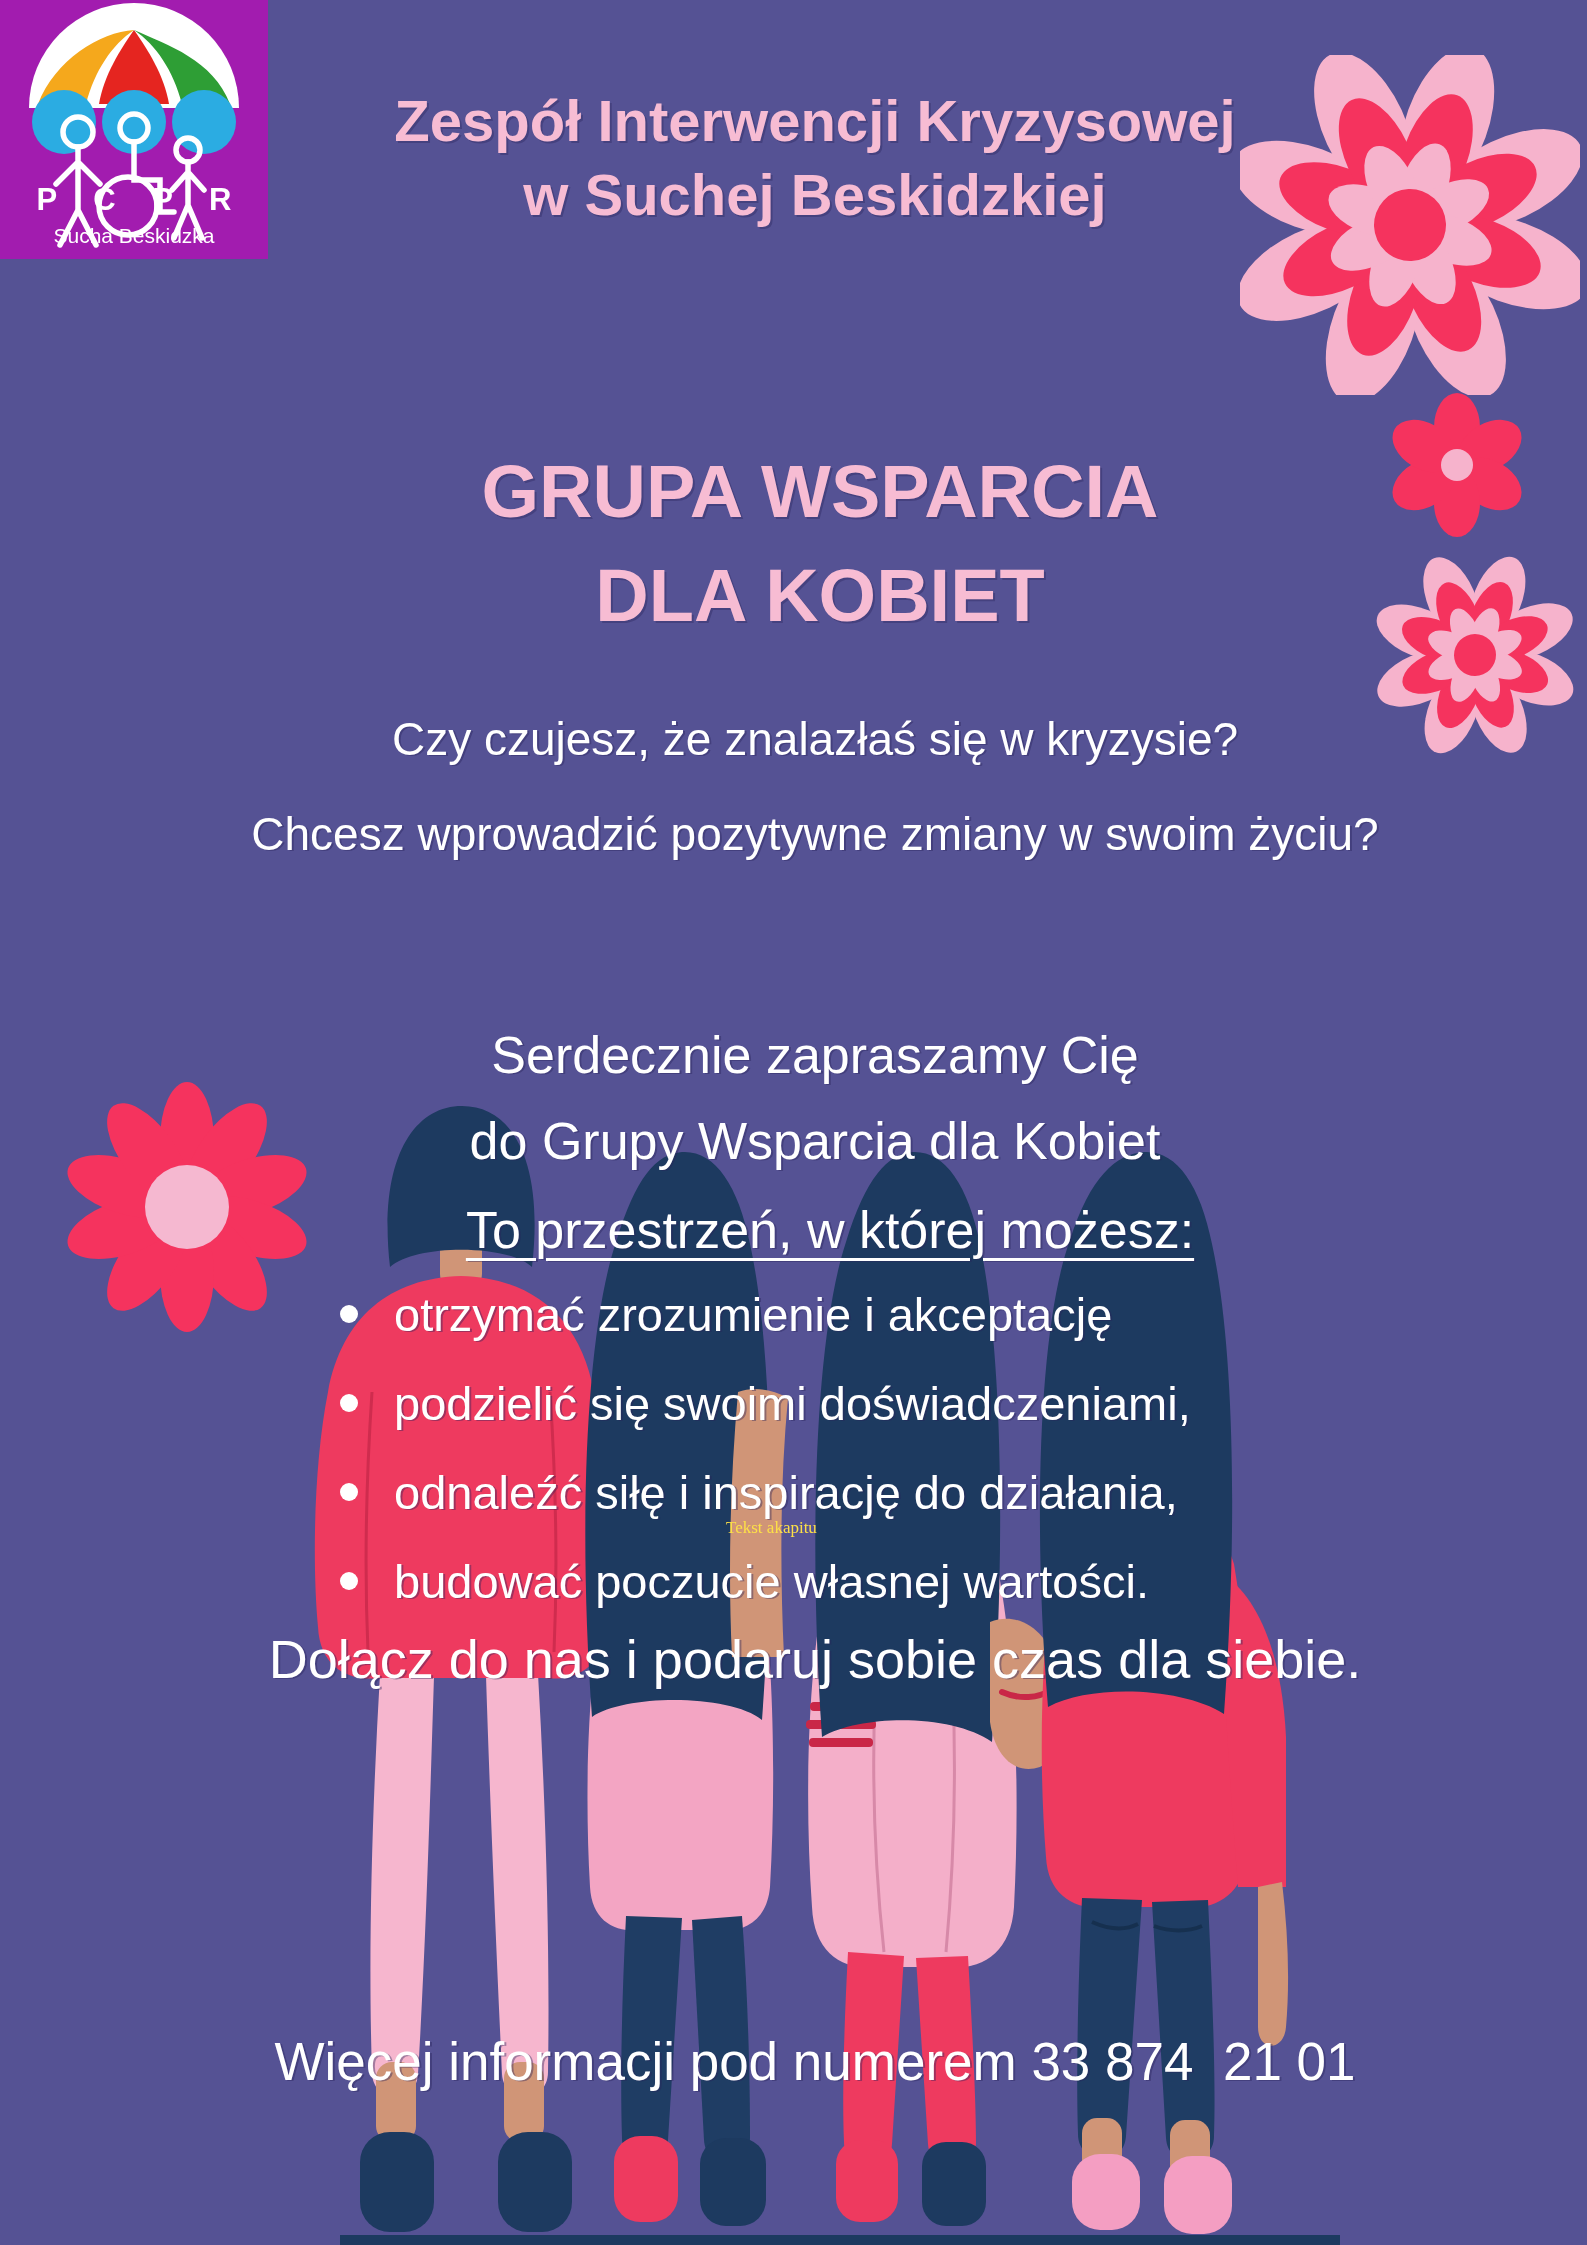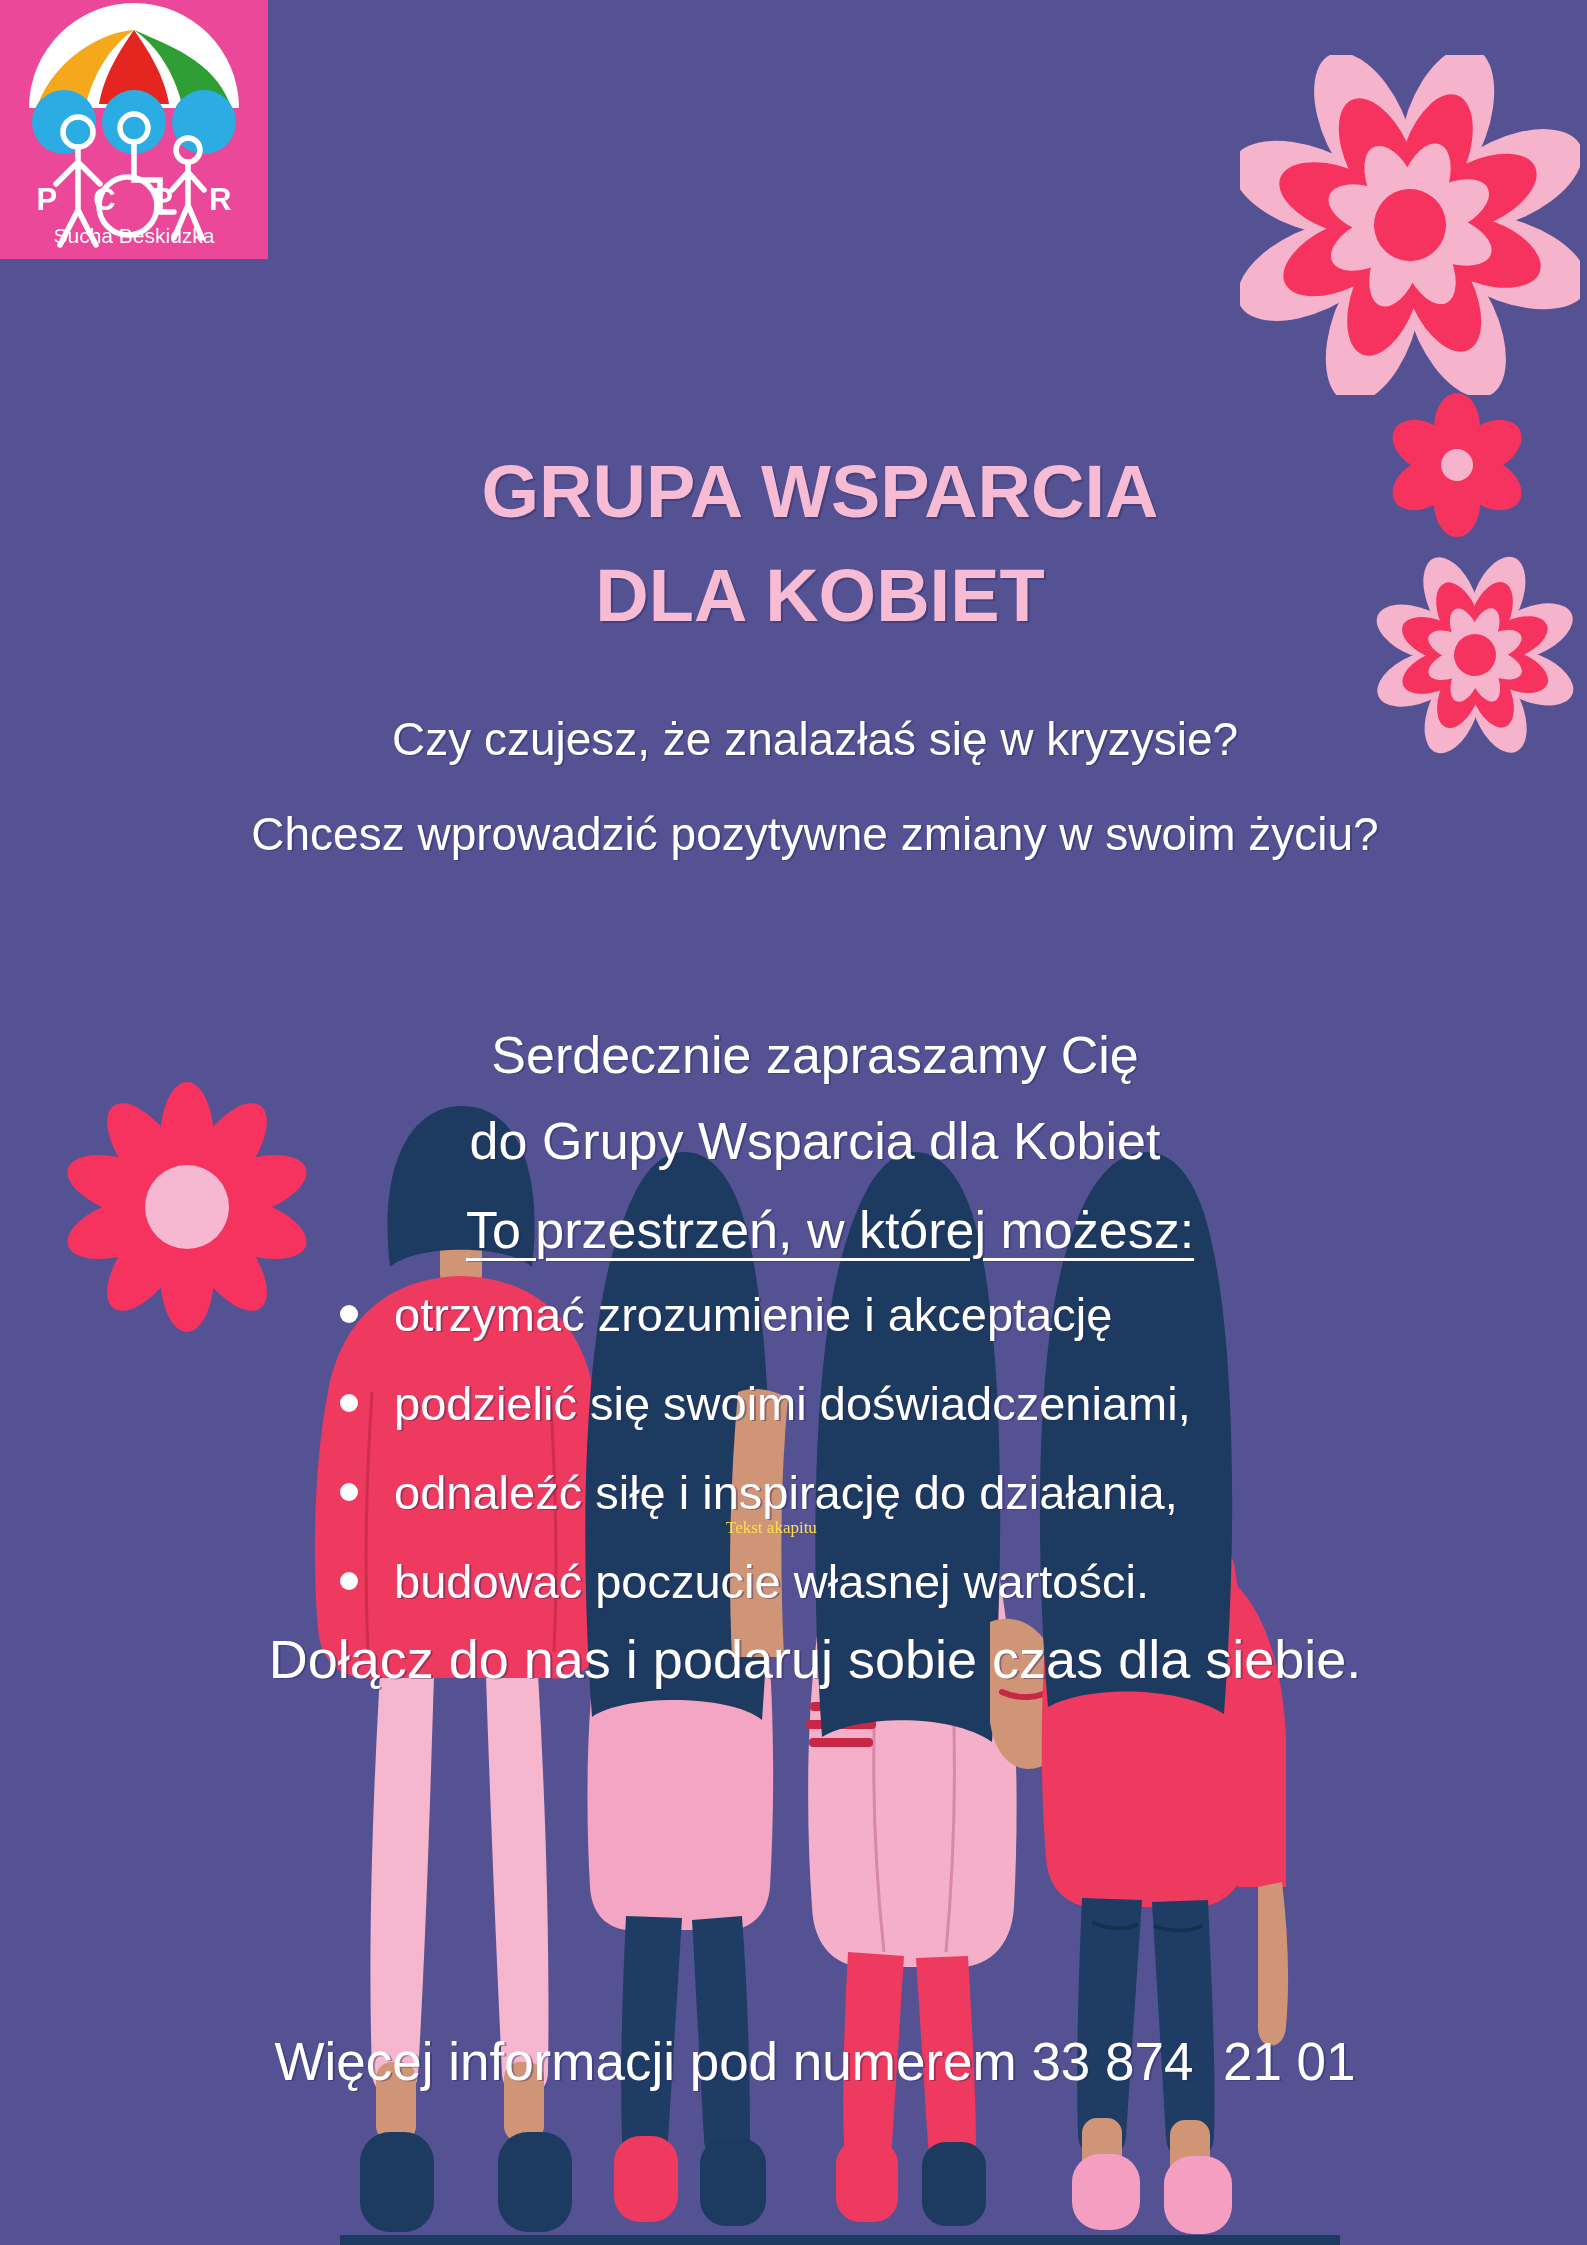--- a/index.html
+++ b/index.html
@@ -7,21 +7,21 @@
     position:relative;
     width:1587px;height:2245px;
     background:#555294;
     overflow:hidden;
     font-family:"Liberation Sans", sans-serif;
   }
   .abs{position:absolute;}
   
   #logo-box{
     left:0;top:0;width:268px;height:259px;
-    background:#ec4899;z-index:5;
+    background:#a21caf;z-index:5;
   }
   #logo-org{
     left:0;top:182px;width:268px;text-align:center;
     color:#fff;font-weight:bold;font-size:31px;letter-spacing:14px;text-indent:14px;
   }
   #logo-place{
     left:0;top:224px;width:268px;text-align:center;
     color:#fff;font-weight:normal;font-size:21px;
   }
   
@@ -268,20 +268,24 @@
         <path d="M134 142 L134 180 L160 180 L160 212 L174 212"></path>
         <circle cx="128" cy="206" r="29"></circle>
         <circle cx="188" cy="150" r="12"></circle>
         <path d="M188 162 L188 205 M188 172 L172 190 M188 172 L204 190 M188 205 L174 238 M188 205 L202 238"></path>
       </g>
     </svg>
     <div id="logo-org" class="abs">P C P R</div>
     <div id="logo-place" class="abs">Sucha Beskidzka</div>
   </div>
 
+  <div id="header" class="abs pinktxt">
+    <div>Zespół Interwencji Kryzysowej</div>
+    <div>w Suchej Beskidzkiej</div>
+  </div>
 
   <div id="subtitle" class="abs pinktxt">
     <div>GRUPA WSPARCIA</div>
     <div>DLA KOBIET</div>
   </div>
 
   <div id="questions" class="abs whitetxt">
     <div>Czy czujesz, że znalazłaś się w kryzysie?</div>
     <div>Chcesz wprowadzić pozytywne zmiany w swoim życiu?</div>
   </div>

